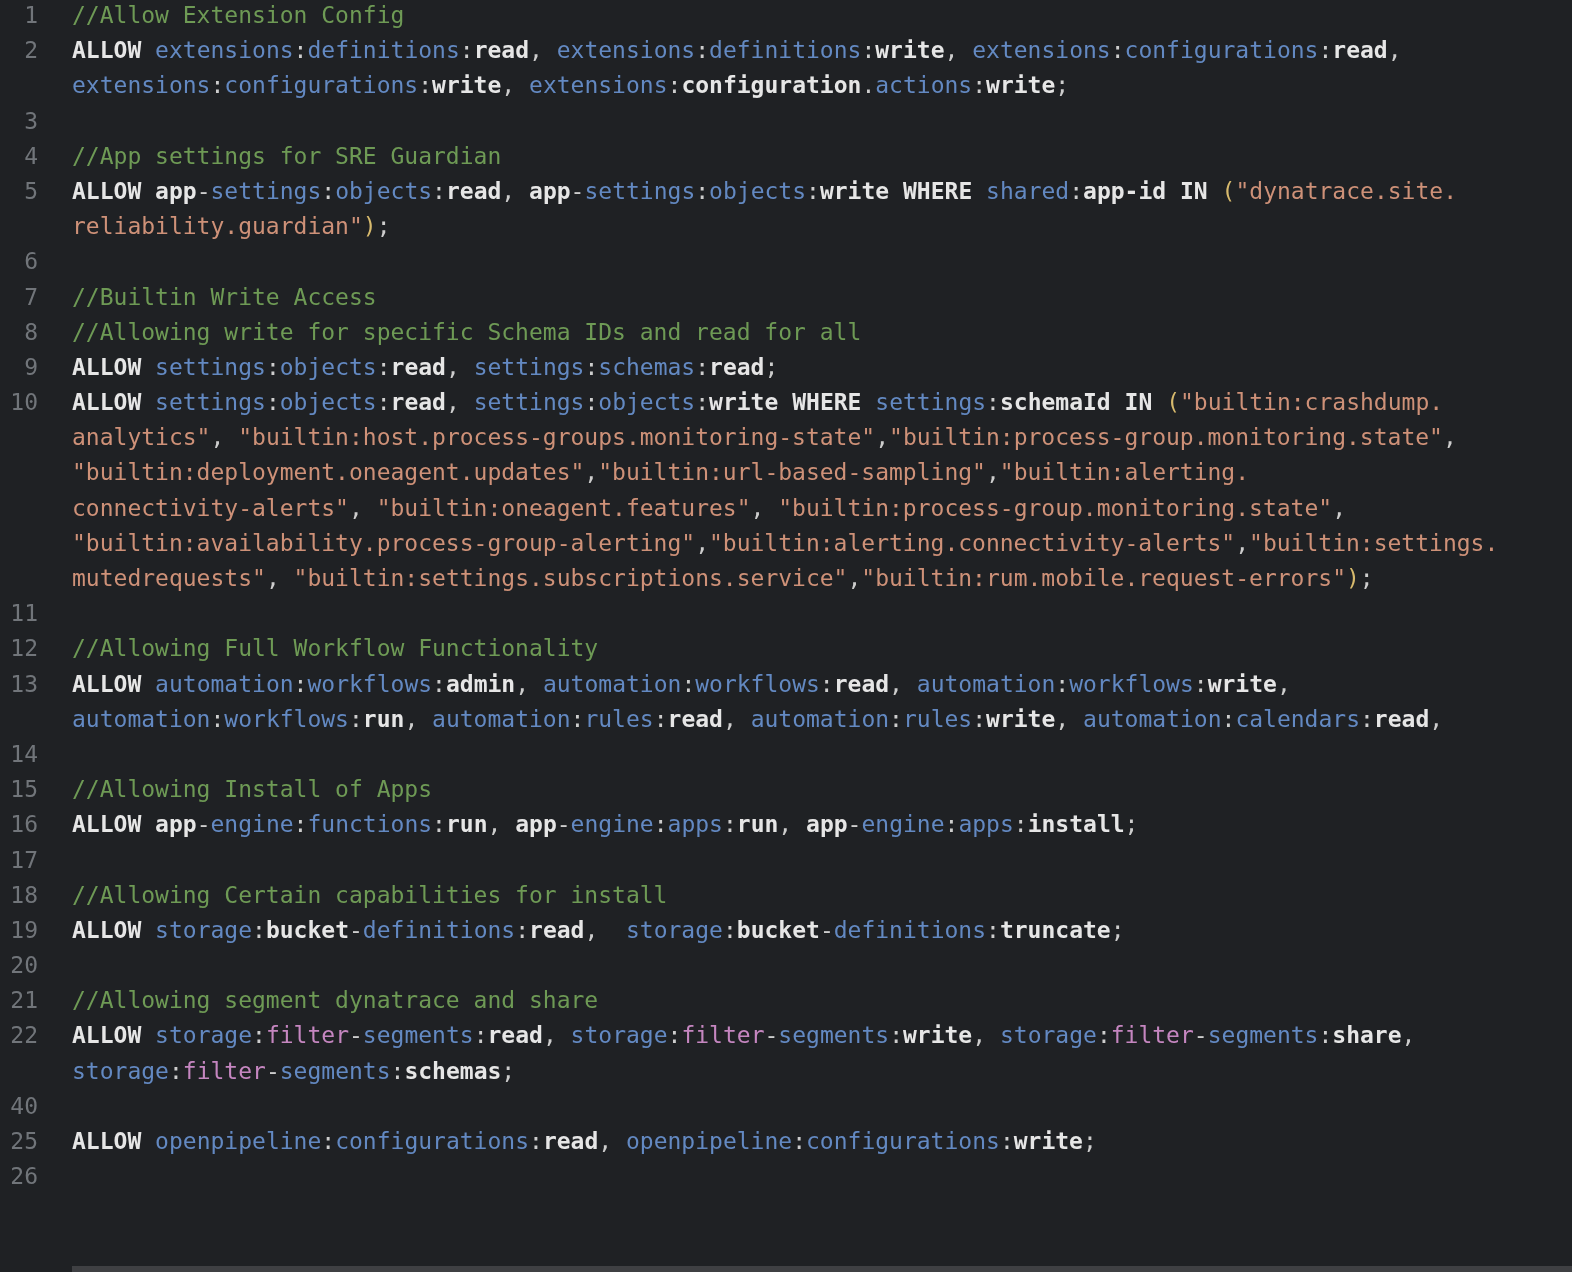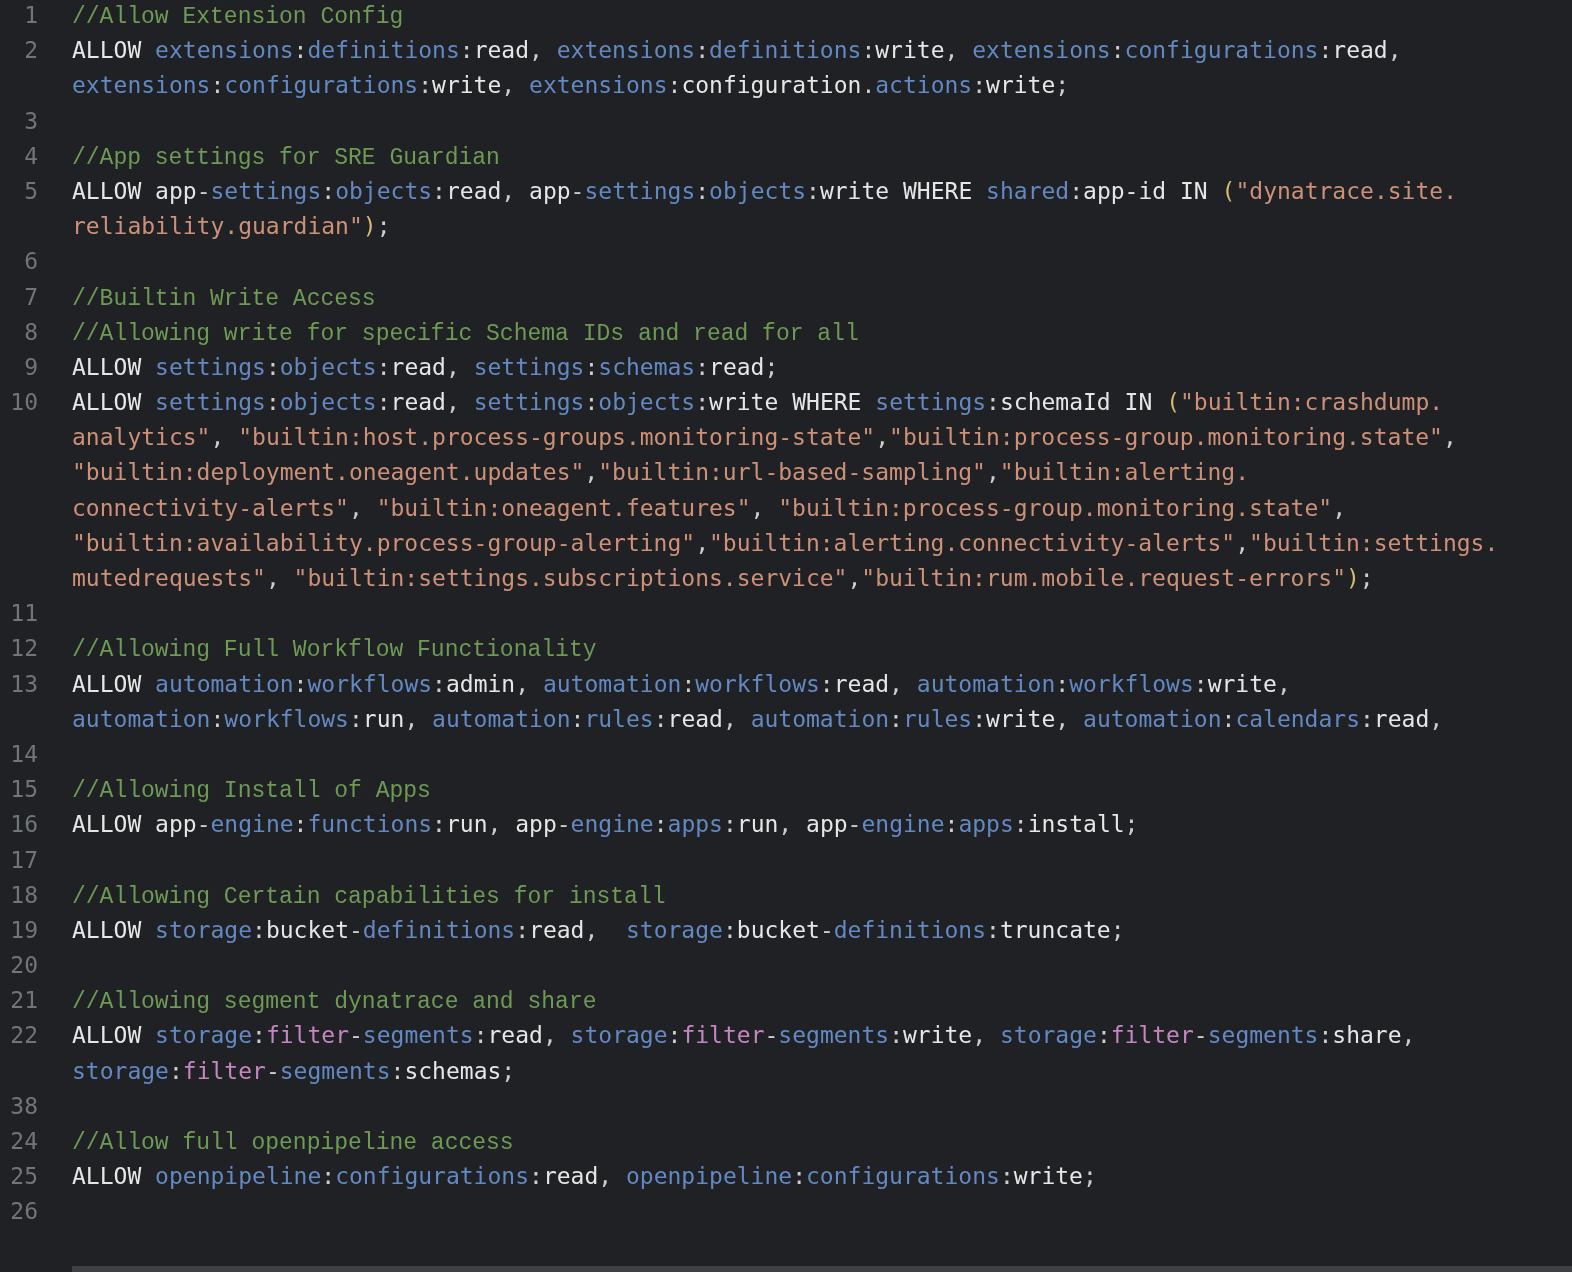--- a/index.html
+++ b/index.html
@@ -34,22 +34,22 @@
     flex: 0 0 38px;
     width: 38px;
     text-align: right;
     color: var(--line_number, #71757a);
     user-select: none;
   }
   .code {
     margin-left: 34px;
     white-space: pre;
   }
-  .s-c { color: var(--comment, #6e9a55); font-family: Liberation Mono, monospace; }
-  .s-k { color: var(--keyword, #e6e6e6); font-weight: normal; }
+  .s-c { color: var(--comment, #6e9a55); }
+  .s-k { color: var(--keyword, #e6e6e6); font-weight: bold; }
   .s-w { color: var(--plain, #cdcdcd); }
   .s-b { color: var(--identifier, #6389c2); }
   .s-p { color: var(--control, #c586c0); }
   .s-s { color: var(--string, #ce9178); }
   .s-y { color: var(--bracket, #d7ba6d); }
   .hscrollbar {
     position: absolute;
     left: 72px;
     right: 0;
     bottom: 0;
@@ -86,19 +86,18 @@
       <div class="row"><span class="ln">14</span><span class="code"></span></div>
       <div class="row"><span class="ln">15</span><span class="code"><span class="s-c">//Allowing Install of Apps</span></span></div>
       <div class="row"><span class="ln">16</span><span class="code"><span class="s-k">ALLOW</span><span class="s-w"> </span><span class="s-k">app</span><span class="s-w">-</span><span class="s-b">engine</span><span class="s-w">:</span><span class="s-b">functions</span><span class="s-w">:</span><span class="s-k">run</span><span class="s-w">, </span><span class="s-k">app</span><span class="s-w">-</span><span class="s-b">engine</span><span class="s-w">:</span><span class="s-b">apps</span><span class="s-w">:</span><span class="s-k">run</span><span class="s-w">, </span><span class="s-k">app</span><span class="s-w">-</span><span class="s-b">engine</span><span class="s-w">:</span><span class="s-b">apps</span><span class="s-w">:</span><span class="s-k">install</span><span class="s-w">;</span></span></div>
       <div class="row"><span class="ln">17</span><span class="code"></span></div>
       <div class="row"><span class="ln">18</span><span class="code"><span class="s-c">//Allowing Certain capabilities for install</span></span></div>
       <div class="row"><span class="ln">19</span><span class="code"><span class="s-k">ALLOW</span><span class="s-w"> </span><span class="s-b">storage</span><span class="s-w">:</span><span class="s-k">bucket</span><span class="s-w">-</span><span class="s-b">definitions</span><span class="s-w">:</span><span class="s-k">read</span><span class="s-w">,  </span><span class="s-b">storage</span><span class="s-w">:</span><span class="s-k">bucket</span><span class="s-w">-</span><span class="s-b">definitions</span><span class="s-w">:</span><span class="s-k">truncate</span><span class="s-w">;</span></span></div>
       <div class="row"><span class="ln">20</span><span class="code"></span></div>
       <div class="row"><span class="ln">21</span><span class="code"><span class="s-c">//Allowing segment dynatrace and share</span></span></div>
       <div class="row"><span class="ln">22</span><span class="code"><span class="s-k">ALLOW</span><span class="s-w"> </span><span class="s-b">storage</span><span class="s-w">:</span><span class="s-p">filter</span><span class="s-w">-</span><span class="s-b">segments</span><span class="s-w">:</span><span class="s-k">read</span><span class="s-w">, </span><span class="s-b">storage</span><span class="s-w">:</span><span class="s-p">filter</span><span class="s-w">-</span><span class="s-b">segments</span><span class="s-w">:</span><span class="s-k">write</span><span class="s-w">, </span><span class="s-b">storage</span><span class="s-w">:</span><span class="s-p">filter</span><span class="s-w">-</span><span class="s-b">segments</span><span class="s-w">:</span><span class="s-k">share</span><span class="s-w">,</span></span></div>
       <div class="row"><span class="ln"></span><span class="code"><span class="s-b">storage</span><span class="s-w">:</span><span class="s-p">filter</span><span class="s-w">-</span><span class="s-b">segments</span><span class="s-w">:</span><span class="s-k">schemas</span><span class="s-w">;</span></span></div>
-      <div class="row"><span class="ln">38</span><span class="code"></span></div>
-      <div class="row"><span class="ln">24</span><span class="code"><span class="s-c">//Allow full openpipeline access</span></span></div>
+      <div class="row"><span class="ln">40</span><span class="code"></span></div>
       <div class="row"><span class="ln">25</span><span class="code"><span class="s-k">ALLOW</span><span class="s-w"> </span><span class="s-b">openpipeline</span><span class="s-w">:</span><span class="s-b">configurations</span><span class="s-w">:</span><span class="s-k">read</span><span class="s-w">, </span><span class="s-b">openpipeline</span><span class="s-w">:</span><span class="s-b">configurations</span><span class="s-w">:</span><span class="s-k">write</span><span class="s-w">;</span></span></div>
       <div class="row"><span class="ln">26</span><span class="code"></span></div>
     </div>
   <div class="hscrollbar"></div>
 </div>
 
 </body></html>

